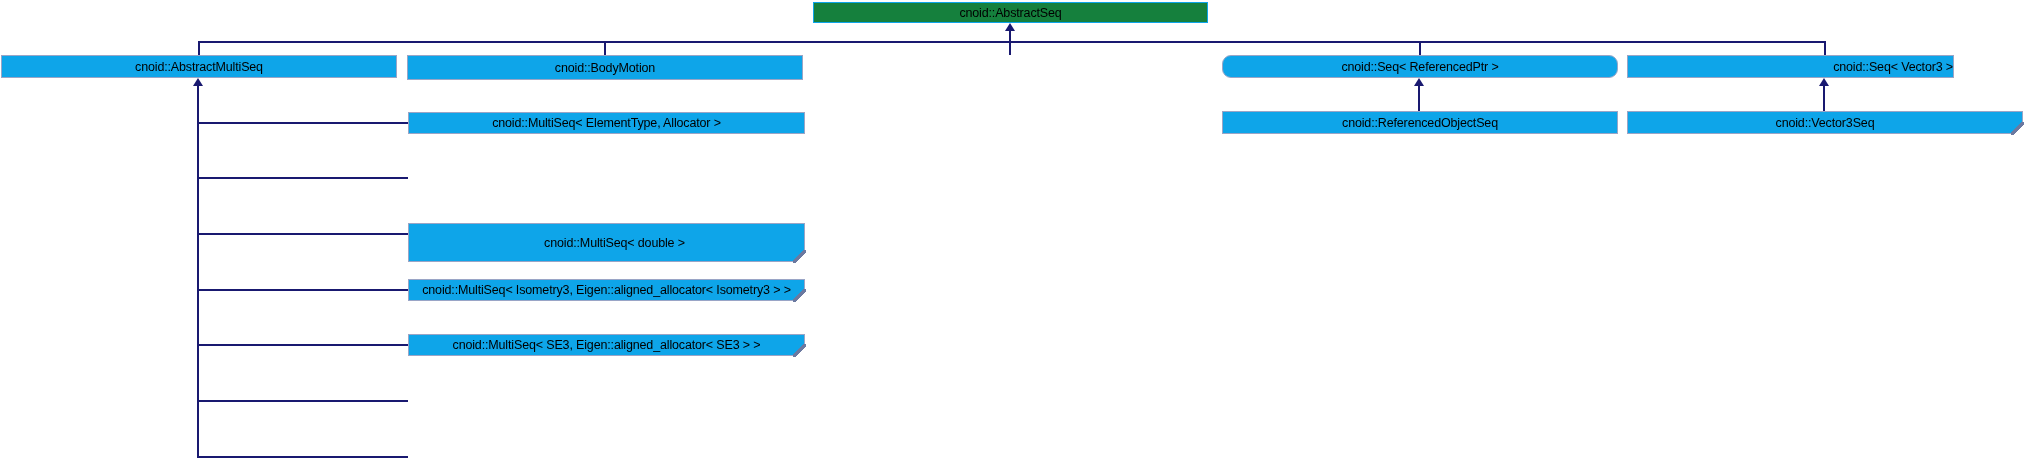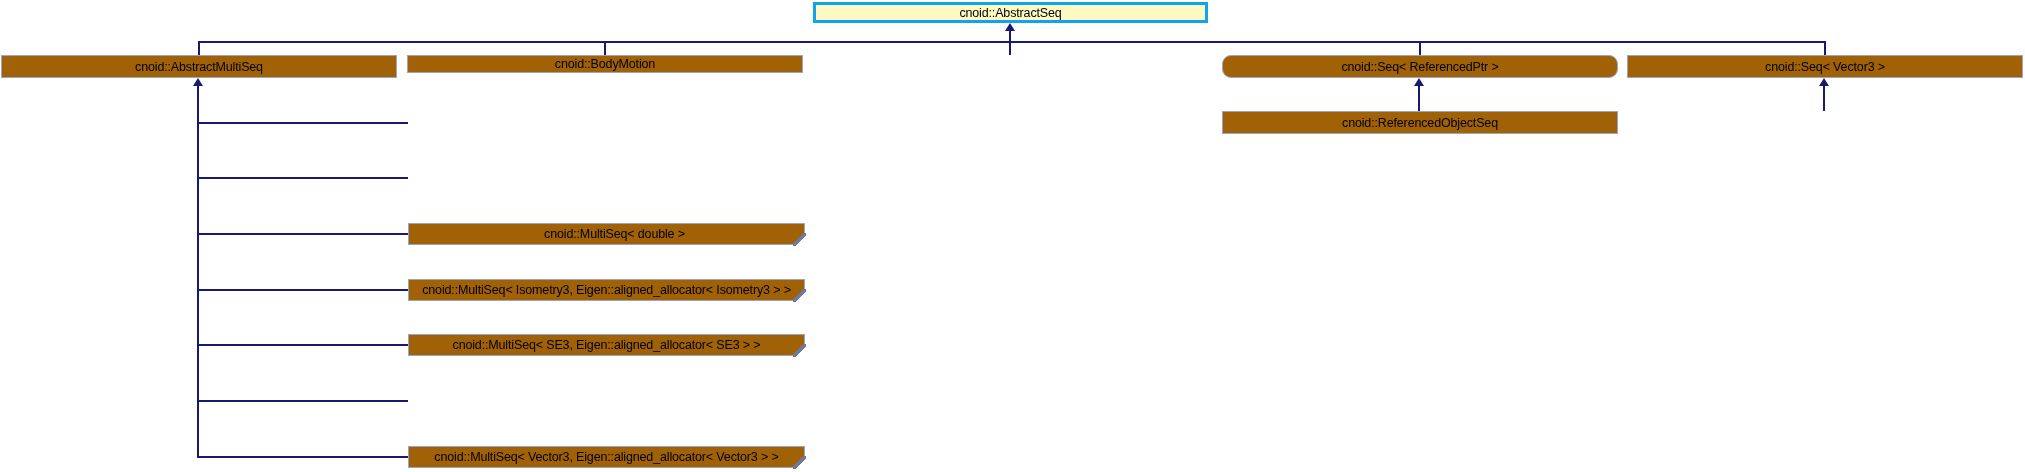--- a/index.html
+++ b/index.html
@@ -6,32 +6,32 @@
   #canvas{
     position:relative;
     width:2025px;height:472px;
     background:#ffffff;
     font-family:"Liberation Sans","DejaVu Sans",sans-serif;
     overflow:hidden;
   }
   .node{
     position:absolute;
     box-sizing:border-box;
-    background:#a16207;
+    background:#0ea5e9;
     border:1.5px solid #9aa5c6;
     color:#000;
     font-size:12.5px;
     letter-spacing:-0.15px;
     display:flex;align-items:center;justify-content:center;
     white-space:nowrap;
     text-align:center;
   }
   .node.root{
-    background:#fef9c3;
-    border:3px solid #0ea5e9;
+    background:#15803d;
+    border:1px solid #0ea5e9;
   }
   .fold{
     position:absolute;
     right:-1.5px;bottom:-1.5px;
     width:13px;height:13px;
     background:linear-gradient(to bottom right,
       rgba(0,0,0,0) 0%, rgba(0,0,0,0) 42%,
       #6b79a0 42%, #6b79a0 58%,
       #ffffff 58%, #ffffff 100%);
   }
@@ -73,54 +73,57 @@
   <div class="edge" style="left:1823px;top:86px;width:2px;height:25px;"></div>
 
   <div class="node root" style="left:813px;top:2px;width:395px;height:21px;">
     <span>cnoid::AbstractSeq</span>
   </div>
 
   <div class="node" style="left:1px;top:55px;width:396px;height:23px;">
     <span>cnoid::AbstractMultiSeq</span>
   </div>
 
-  <div class="node" style="left:407px;top:55px;width:396px;height:18px;">
+  <div class="node" style="left:407px;top:55px;width:396px;height:25px;">
     <span>cnoid::BodyMotion</span>
   </div>
 
 
   <div class="node" style="left:1222px;top:55px;width:396px;height:23px;border-radius:9px;">
     <span>cnoid::Seq&lt; ReferencedPtr &gt;</span>
   </div>
 
-  <div class="node" style="left:1627px;top:55px;width:396px;height:23px;">
+  <div class="node" style="left:1627px;top:55px;width:327px;height:23px;justify-content:flex-end;">
     <span>cnoid::Seq&lt; Vector3 &gt;</span>
   </div>
 
+  <div class="node" style="left:408px;top:112px;width:397px;height:22px;">
+    <span>cnoid::MultiSeq&lt; ElementType, Allocator &gt;</span>
+  </div>
 
 
-  <div class="node" style="left:408px;top:223px;width:397px;height:22px;padding-left:16px;">
+  <div class="node" style="left:408px;top:223px;width:397px;height:39px;padding-left:16px;">
     <span>cnoid::MultiSeq&lt; double &gt;</span>
     <div class="fold"></div>
   </div>
 
   <div class="node" style="left:408px;top:279px;width:397px;height:22px;">
     <span>cnoid::MultiSeq&lt; Isometry3, Eigen::aligned_allocator&lt; Isometry3 &gt; &gt;</span>
     <div class="fold"></div>
   </div>
 
   <div class="node" style="left:408px;top:334px;width:397px;height:22px;">
     <span>cnoid::MultiSeq&lt; SE3, Eigen::aligned_allocator&lt; SE3 &gt; &gt;</span>
     <div class="fold"></div>
   </div>
 
 
-  <div class="node" style="left:408px;top:446px;width:397px;height:22px;">
-    <span>cnoid::MultiSeq&lt; Vector3, Eigen::aligned_allocator&lt; Vector3 &gt; &gt;</span>
-    <div class="fold"></div>
-  </div>
 
   <div class="node" style="left:1222px;top:111px;width:396px;height:23px;">
     <span>cnoid::ReferencedObjectSeq</span>
   </div>
 
+  <div class="node" style="left:1627px;top:111px;width:396px;height:23px;">
+    <span>cnoid::Vector3Seq</span>
+    <div class="fold"></div>
+  </div>
 
 </div>
 
 </body></html>

